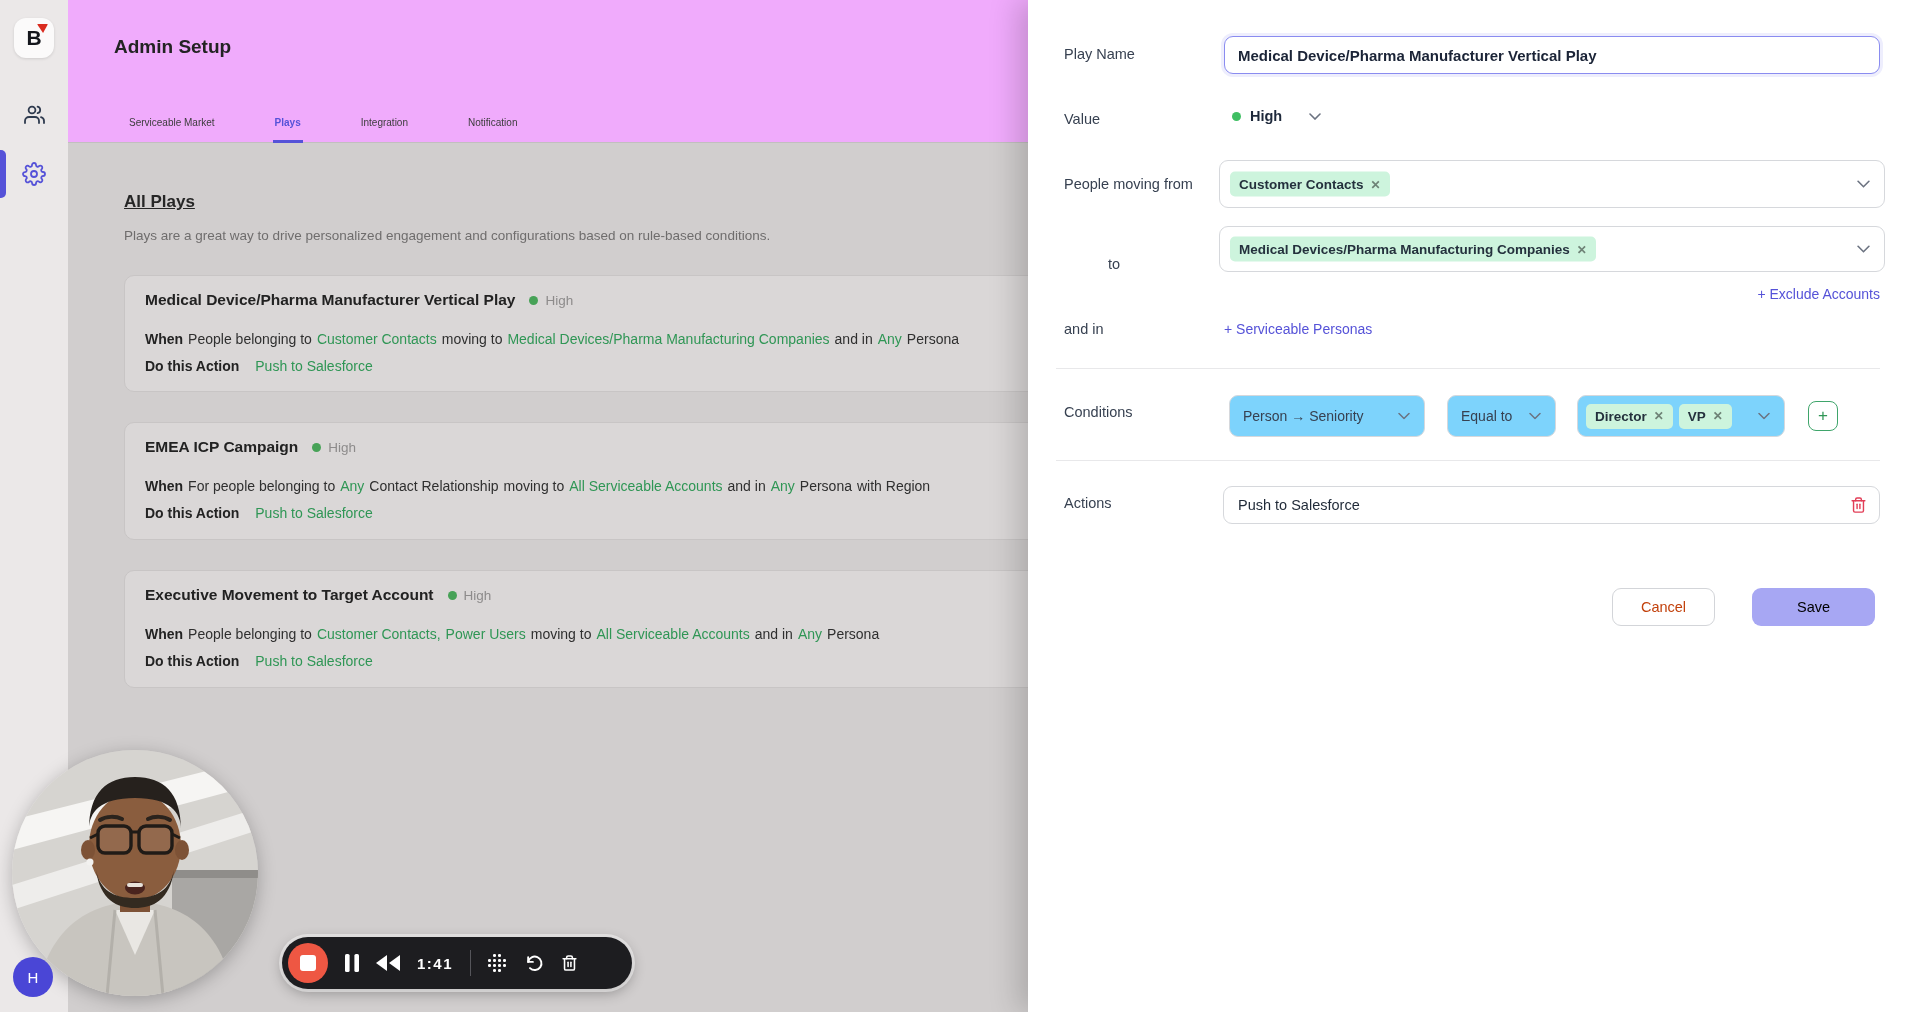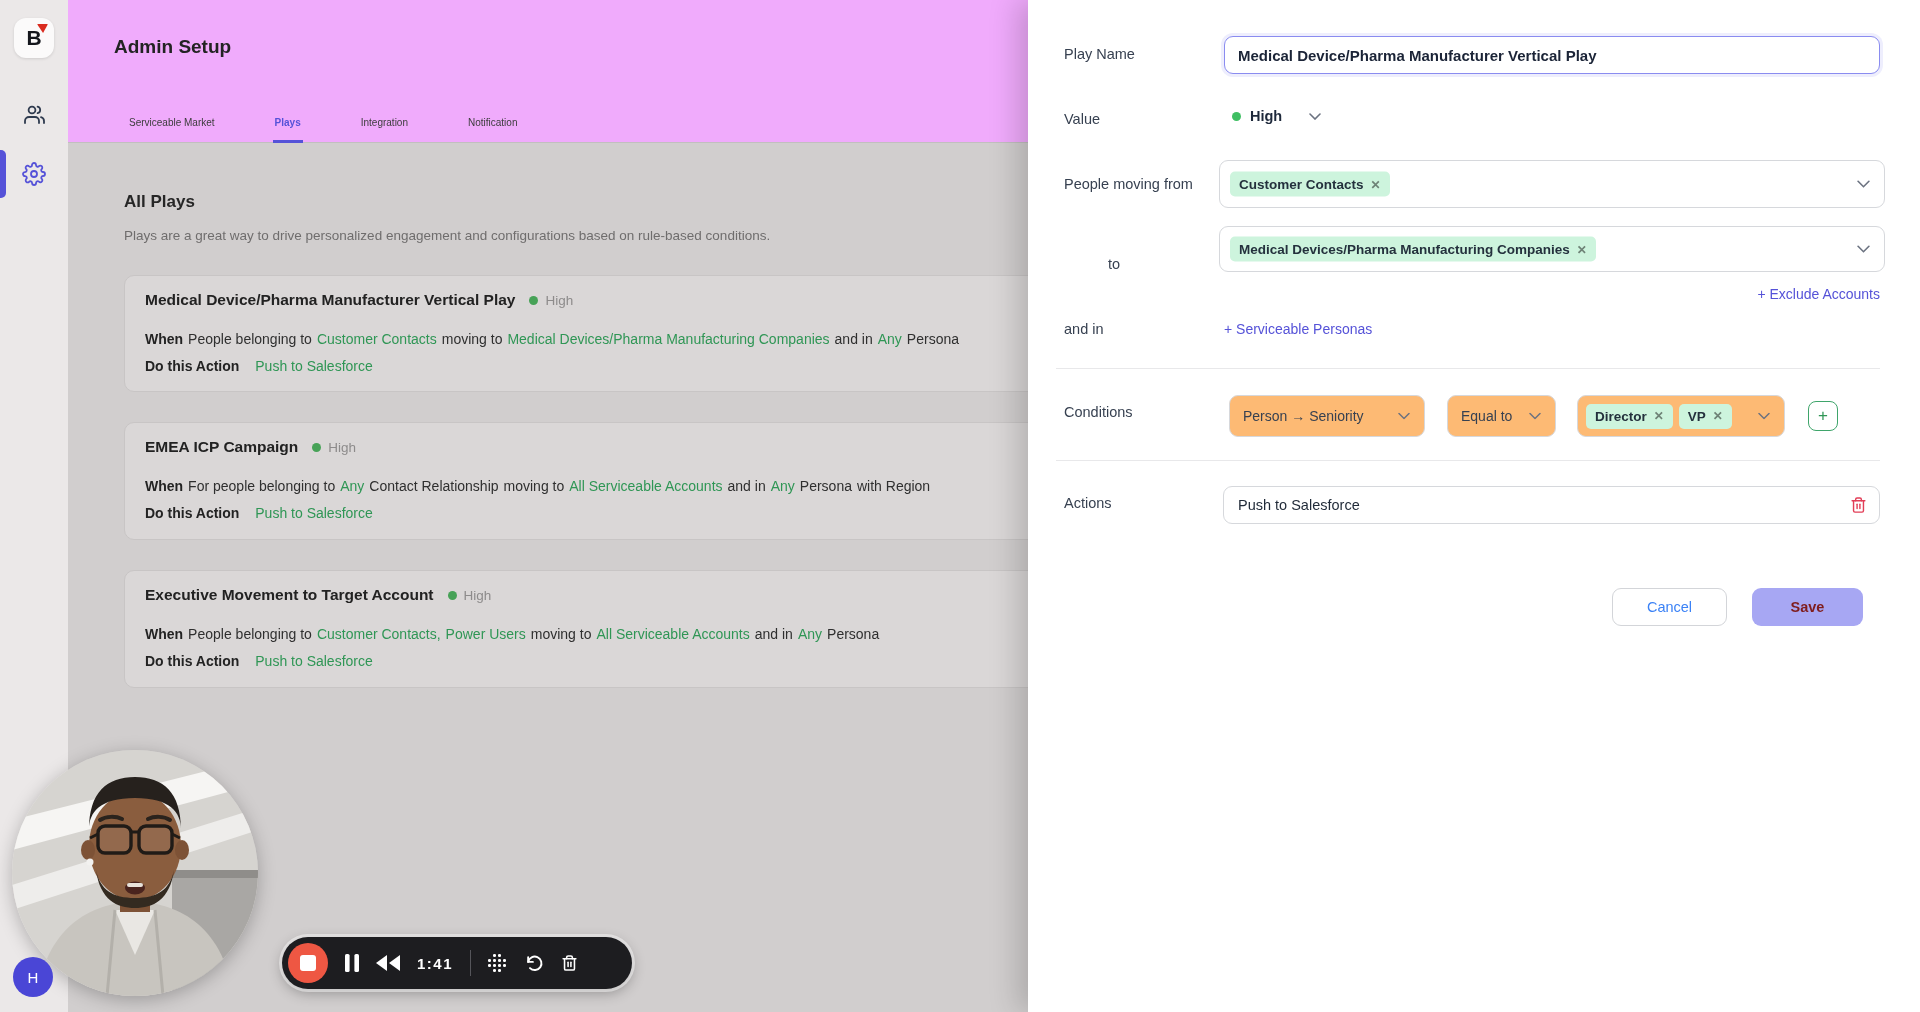--- a/index.html
+++ b/index.html
@@ -24,21 +24,21 @@
   .active-bar{position:absolute;left:0;top:150px;width:6px;height:48px;background:var(--accent);border-radius:0 5px 5px 0;}
 
   
   .main{position:absolute;left:68px;top:0;right:0;bottom:0;background:#d1cece;z-index:1;}
   .main-header{position:absolute;left:0;top:0;right:0;height:143px;background:#f0abfc;border-bottom:1px solid #c2bfbf;}
   .page-title{position:absolute;left:46px;top:36px;font-size:19px;font-weight:700;color:#232323;}
   .tabs{position:absolute;left:59px;bottom:-1px;display:flex;gap:56px;}
   .tab{padding:10px 2px 12px;font-size:10px;color:#3c3c3c;cursor:pointer;border-bottom:3px solid transparent;}
   .tab.active{color:var(--accent);font-weight:600;border-bottom-color:var(--accent);}
 
-  .all-plays-h{position:absolute;left:56px;top:192px;font-size:17px;font-weight:700;color:#262626;}
+  .all-plays-h{position:absolute;left:56px;top:192px;font-size:17px;font-weight:700;color:#262626;text-decoration:underline;}
   .all-plays-d{position:absolute;left:56px;top:228px;font-size:13.5px;color:#6f6d6d;}
 
   .card{position:absolute;left:56px;width:1850px;background:#dad7d7;border:1px solid #c8c5c5;border-radius:10px;
     padding:15px 20px;cursor:pointer;}
   .card.c1{top:275px;height:117px;}
   .card.c2{top:422px;height:118px;}
   .card.c3{top:570px;height:118px;}
   .card-top{display:flex;align-items:center;gap:14px;margin-bottom:22px;}
   .card-title{font-size:15.5px;font-weight:700;color:#222;}
   .value-pill{display:flex;align-items:center;gap:7px;font-size:13.5px;color:#8d8b8b;}
@@ -67,34 +67,34 @@
   .chip{display:inline-flex;align-items:center;gap:7px;background:var(--chip-bg);border-radius:5px;
     padding:5px 9px;font-size:13.5px;font-weight:600;color:#24313d;white-space:nowrap;}
   .chip .x{color:#6e8276;font-size:12px;cursor:pointer;line-height:1;}
   .chip-wrap{position:absolute;left:10px;top:50%;transform:translateY(-50%);}
   .chev{position:absolute;right:14px;top:50%;transform:translateY(-50%);}
   .link{color:var(--accent);font-size:14px;cursor:pointer;}
   .excl{position:absolute;right:40px;top:286px;}
   .pers{position:absolute;left:196px;top:321px;}
   .divider{position:absolute;left:28px;right:40px;height:1px;background:#e8e8ea;}
   .cond1{top:368px;} .cond2{top:460px;}
-  .cond-box{position:absolute;top:395px;height:42px;border:1px solid #d6d8dc;border-radius:9px;background:#fdba74;
+  .cond-box{position:absolute;top:395px;height:42px;border:1px solid #d6d8dc;border-radius:9px;background:#7dd3fc;
     display:flex;align-items:center;padding:0 34px 0 13px;font-size:14px;color:#374151;cursor:pointer;}
   .cb1{left:201px;width:196px;}
   .cb2{left:419px;width:109px;}
   .cb3{left:549px;width:208px;padding-left:8px;gap:6px;}
   .plus-btn{position:absolute;left:780px;top:401px;width:30px;height:30px;border:1.5px solid #3fa56b;border-radius:8px;
     color:#2f9655;font-size:17px;display:flex;align-items:center;justify-content:center;cursor:pointer;background:#fff;}
   .actions-box{position:absolute;left:195px;top:486px;width:657px;height:38px;border:1px solid #d6d8dc;border-radius:9px;
     display:flex;align-items:center;padding:0 14px;font-size:14.5px;color:#1f2937;}
   .trash-btn{position:absolute;right:12px;top:50%;transform:translateY(-50%);cursor:pointer;display:flex;}
   .btn{position:absolute;top:588px;height:38px;border-radius:9px;font-size:14.5px;display:flex;align-items:center;
     justify-content:center;cursor:pointer;font-family:"Liberation Sans",sans-serif;}
-  .btn-cancel{left:584px;width:115px;background:#fff;border:1px solid #d3d5d9;color:#3b82f6;}
-  .btn-save{left:724px;width:111px;background:var(--save-bg);border:none;color:#7f1d1d;font-weight:700;}
+  .btn-cancel{left:584px;width:103px;background:#fff;border:1px solid #d3d5d9;color:#c2410c;}
+  .btn-save{left:724px;width:123px;background:var(--save-bg);border:none;color:#000000;font-weight:400;}
 
   
   .webcam{position:absolute;left:12px;top:750px;width:246px;height:246px;border-radius:50%;overflow:hidden;
     z-index:8;box-shadow:0 4px 18px rgba(0,0,0,.25);cursor:grab;}
   .h-avatar{position:absolute;left:13px;top:957px;width:40px;height:40px;border-radius:50%;background:#4a46d6;
     color:#fff;font-size:15px;display:flex;align-items:center;justify-content:center;z-index:9;cursor:pointer;}
   .recorder{position:absolute;left:282px;top:937px;width:350px;height:52px;background:#1d1d20;border-radius:26px;
     z-index:9;display:flex;align-items:center;padding:0 20px 0 6px;gap:17px;
     box-shadow:0 0 0 3px rgba(255,255,255,.45),0 4px 14px rgba(0,0,0,.3);}
   .stop-btn{width:40px;height:40px;border-radius:50%;background:#ee5743;display:flex;align-items:center;justify-content:center;cursor:pointer;flex:none;}

